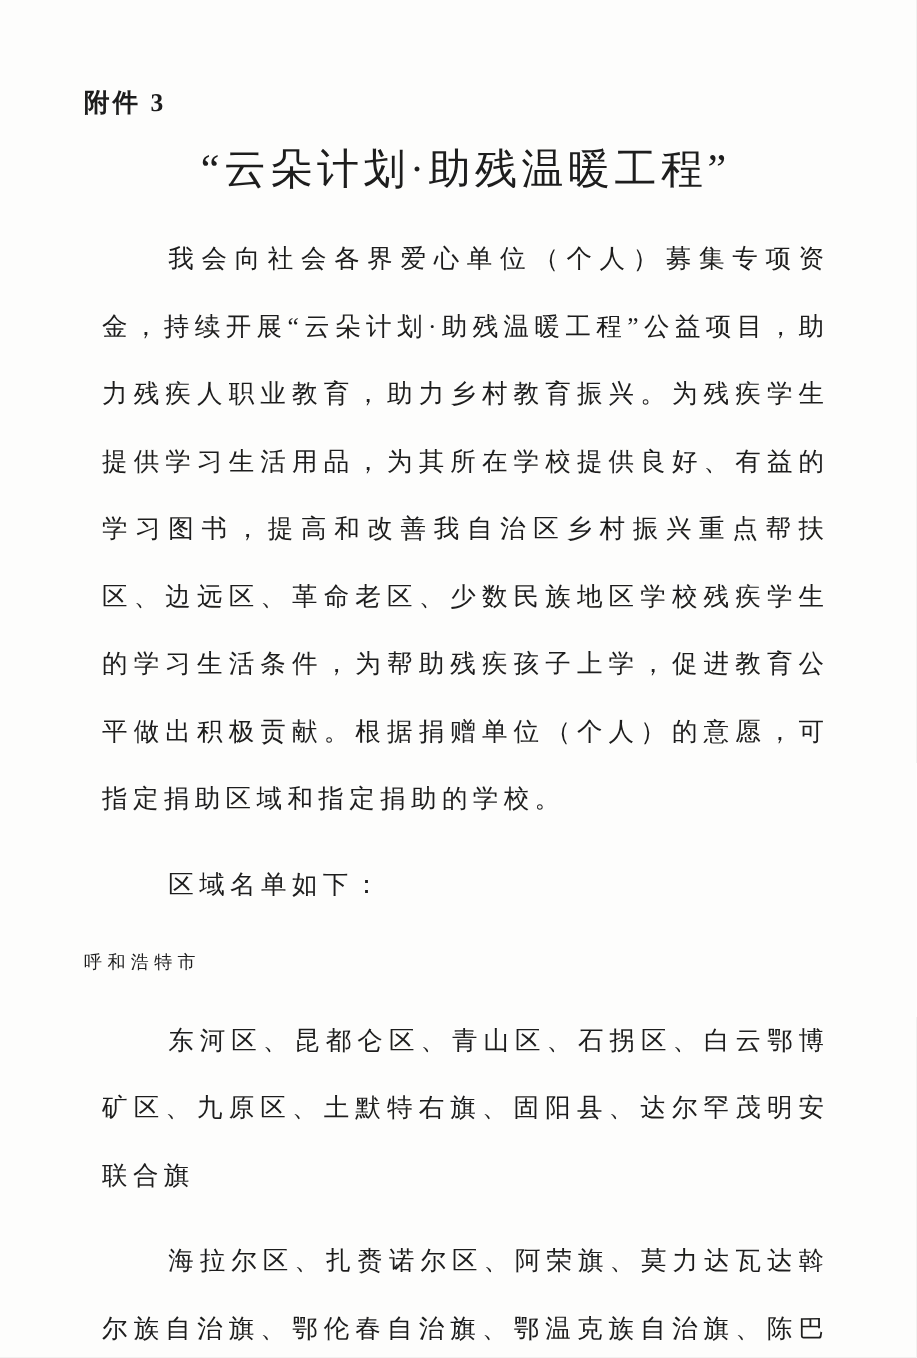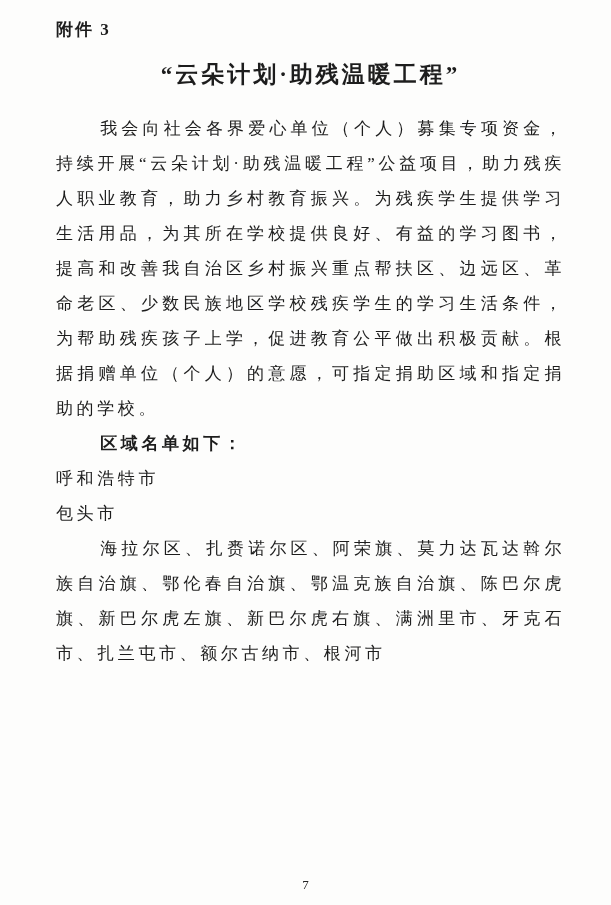--- a/index.html
+++ b/index.html
@@ -22,45 +22,46 @@
     position: absolute;
     left: 56px;
     right: 46px;
     top: 18px;
   }
   .attachment-label {
     font-size: 17px;
     font-weight: 600;
     letter-spacing: 2px;
     margin-bottom: 14px;
+    margin-top: 39px;
   }
   .doc-title {
     text-align: center;
-    font-weight: 700;
-    font-size: 23px;
+    font-weight: 400;
+    font-size: 28px;
     line-height: 40px;
     letter-spacing: 3px;
     margin-bottom: 16px;
   }
   .body-text {
     font-size: 17px;
-    line-height: 35px;
+    line-height: 45px;
     letter-spacing: 3.6px;
     text-align: justify;
     text-justify: inter-character;
-    margin: 0;
+    margin: 12px;
   }
   .indent-2 {
     text-indent: 2.6em;
   }
   .list-heading {
-    font-weight: 700;
+    font-weight: 400;
   }
   .city-name {
-    font-size: 17px;
+    font-size: 12px;
     line-height: 35.2px;
     letter-spacing: 3.6px;
     font-family: Liberation Serif, serif;
   }
   .page-number {
     position: absolute;
     left: 0;
     right: 0;
     bottom: 12px;
     text-align: center;
@@ -83,21 +84,21 @@
 
     <p class="body-text indent-2">我会向社会各界爱心单位（个人）募集专项资金，持续开展“云朵计划·助残温暖工程”公益项目，助力残疾人职业教育，助力乡村教育振兴。为残疾学生提供学习生活用品，为其所在学校提供良好、有益的学习图书，提高和改善我自治区乡村振兴重点帮扶区、边远区、革命老区、少数民族地区学校残疾学生的学习生活条件，为帮助残疾孩子上学，促进教育公平做出积极贡献。根据捐赠单位（个人）的意愿，可指定捐助区域和指定捐助的学校。</p>
 
     <p class="body-text indent-2 list-heading">区域名单如下：</p>
 
     <div>
       <div class="city-name">呼和浩特市</div>
     </div>
 
     <div>
-      <div class="city-name">包头市</div>
+      <p class="body-text indent-2">东河区、昆都仑区、青山区、石拐区、白云鄂博矿区、九原区、土默特右旗、固阳县、达尔罕茂明安联合旗</p>
     </div>
 
     <div>
       <p class="body-text indent-2">海拉尔区、扎赉诺尔区、阿荣旗、莫力达瓦达斡尔族自治旗、鄂伦春自治旗、鄂温克族自治旗、陈巴尔虎旗、新巴尔虎左旗、新巴尔虎右旗、满洲里市、牙克石市、扎兰屯市、额尔古纳市、根河市</p>
     </div>
 
   </div>
 
   <div class="page-number">7</div>
 </div>

